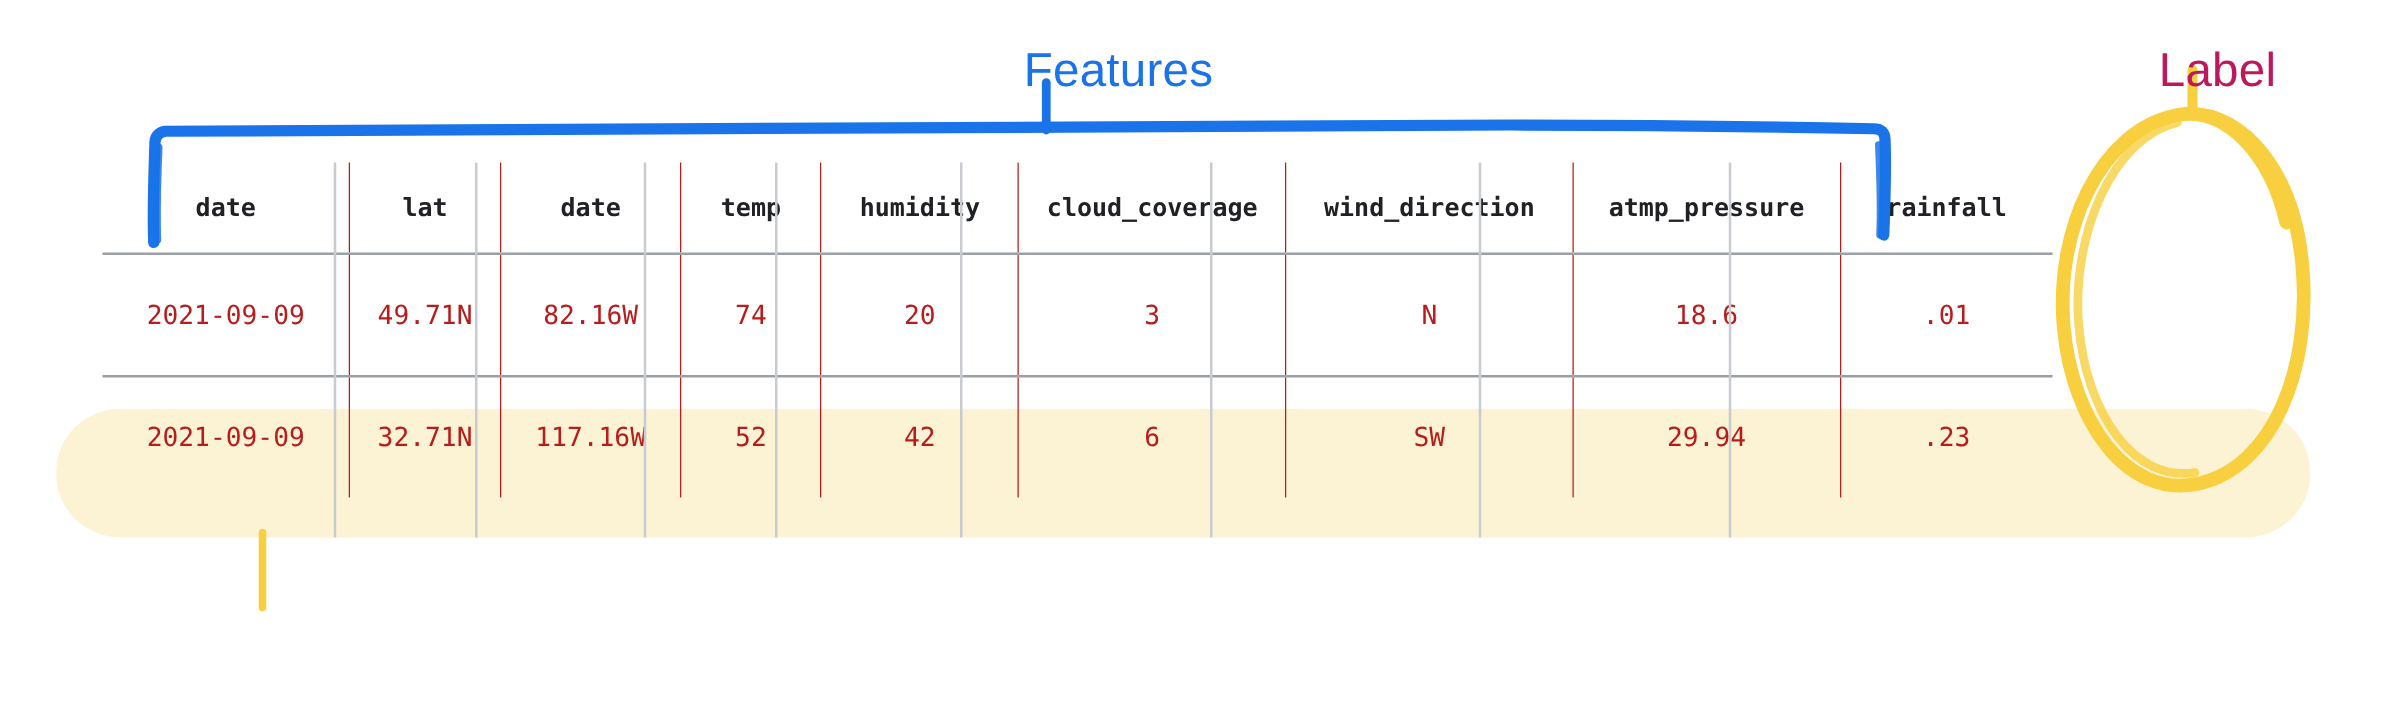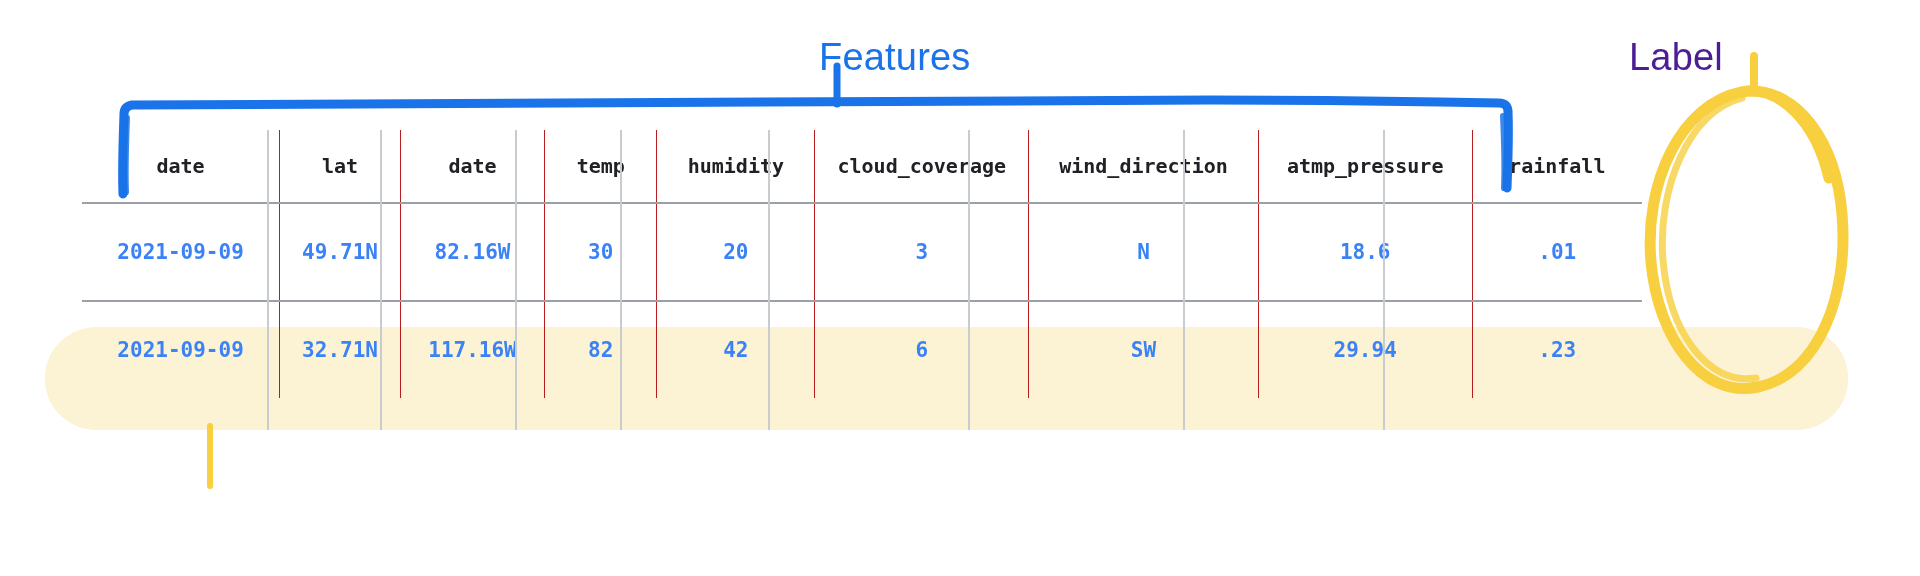--- a/index.html
+++ b/index.html
@@ -30,23 +30,23 @@
     font-weight: 400;
     white-space: nowrap;
     letter-spacing: 0.2px;
   }
   #features-label {
     left: 819px;
     top: 36px;
     color: #1a73e8;
   }
   #label-label {
-    left: 1629px;
+    left: 1727px;
     top: 36px;
-    color: #4c1d95;
+    color: #be185d;
   }
   #example-label {
     left: 188px;
     top: 482px;
     color: #202124;
   }
 
   
   #example-highlight {
     position: absolute;
@@ -89,22 +89,22 @@
     height: 72px;
     font-size: 20px;
     font-weight: 700;
     color: #202124;
     border-bottom: 2px solid #9aa0a6;
     letter-spacing: 0px;
   }
   table.data-table tbody td {
     height: 96px;
     font-size: 21px;
-    font-weight: 700;
-    color: #3b82f6;
+    font-weight: 400;
+    color: #b91c1c;
   }
   table.data-table tbody tr.example-row td {
     border-top: 2px solid #9aa0a6;
   }
   
   #col-rules {
     position: absolute;
     left: 0;
     top: 0;
     width: 1560px;
@@ -178,32 +178,32 @@
           <th>wind_direction</th>
           <th>atmp_pressure</th>
           <th>rainfall</th>
         </tr>
       </thead>
       <tbody>
         <tr>
           <td>2021-09-09</td>
           <td>49.71N</td>
           <td>82.16W</td>
-          <td>30</td>
+          <td>74</td>
           <td>20</td>
           <td>3</td>
           <td>N</td>
           <td>18.6</td>
           <td>.01</td>
         </tr>
         <tr class="example-row">
           <td>2021-09-09</td>
           <td>32.71N</td>
           <td>117.16W</td>
-          <td>82</td>
+          <td>52</td>
           <td>42</td>
           <td>6</td>
           <td>SW</td>
           <td>29.94</td>
           <td>.23</td>
         </tr>
       </tbody>
     </table>
 
     <div id="col-rules">

